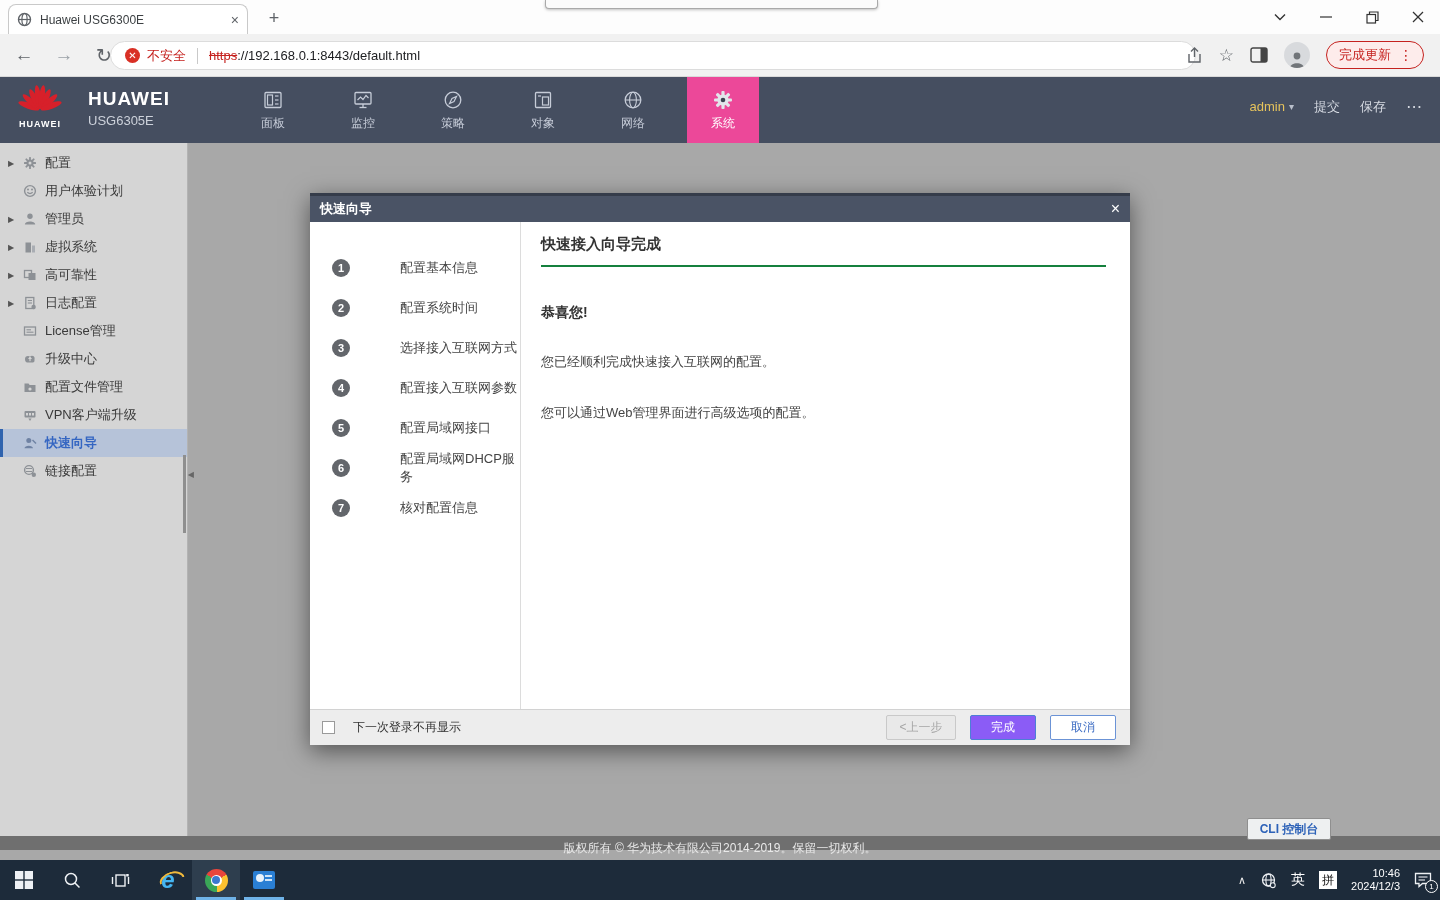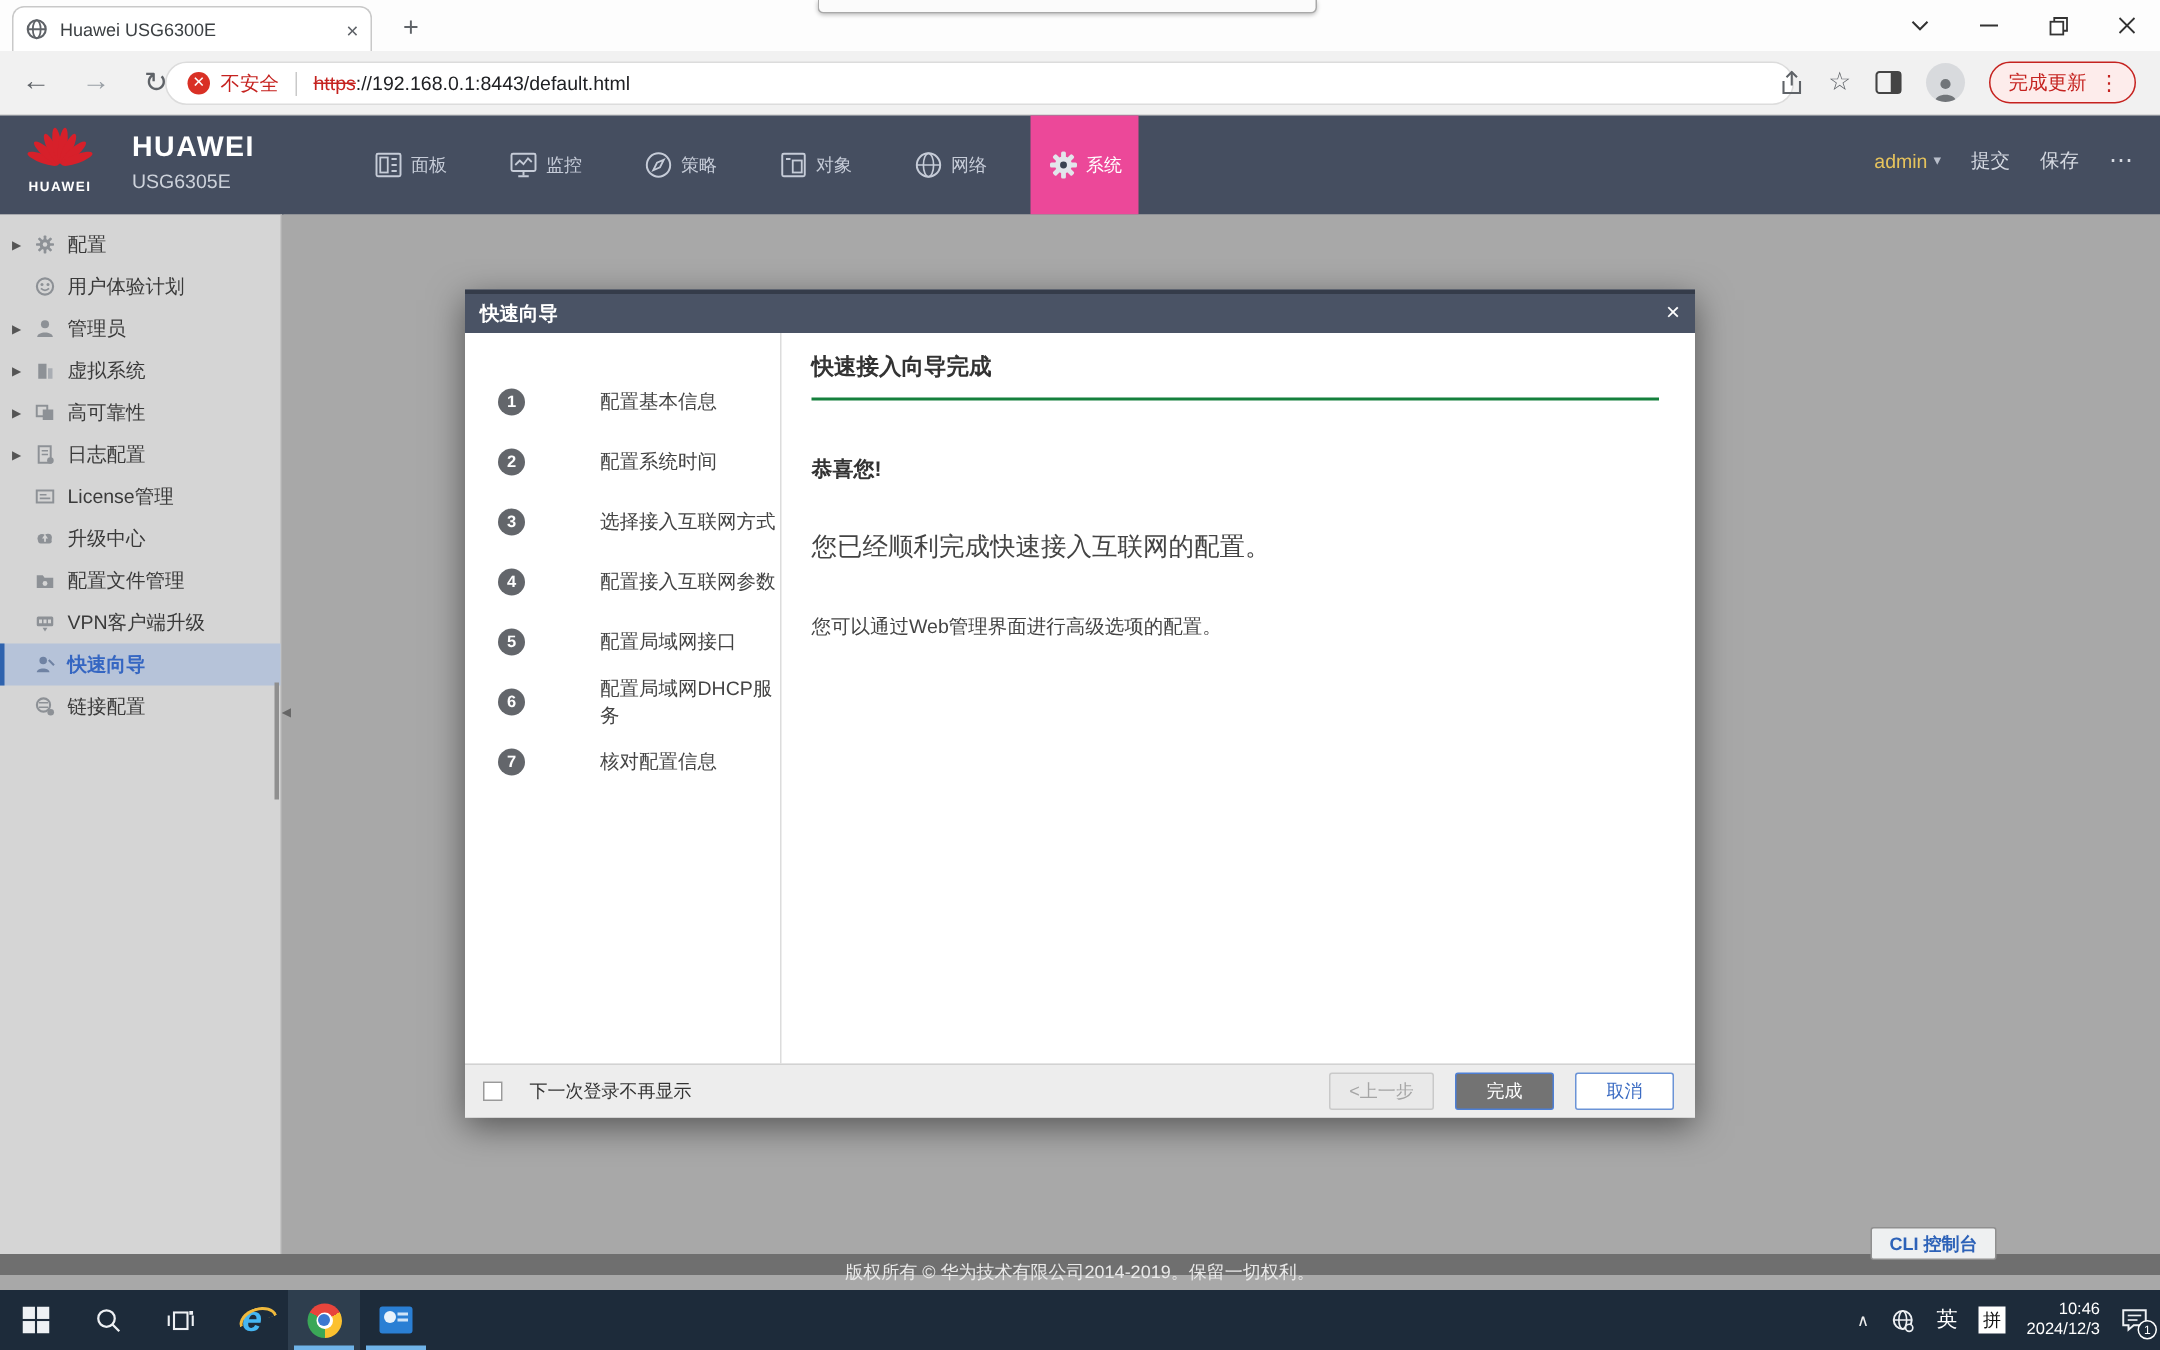--- a/index.html
+++ b/index.html
@@ -40,21 +40,21 @@
   .update-pill .dots { font-size:14px; letter-spacing:0; }
 
   
   .app-header { position:absolute; left:0; top:77px; width:1440px; height:66px; background:#454e60; }
   .logo { position:absolute; left:14px; top:7px; width:52px; text-align:center; }
   .logo-word { font-size:9px; color:#fff; letter-spacing:1px; font-weight:bold; margin-top:1px; }
   .brand { position:absolute; left:88px; top:11px; }
   .brand-name { font-size:19px; font-weight:bold; color:#fff; letter-spacing:1px; }
   .brand-model { font-size:13px; color:#cdd2db; margin-top:3px; }
   .mainnav { position:absolute; left:237px; top:0; height:66px; display:flex; }
-  .nav-tab { width:72px; margin-right:18px; height:66px; display:flex; flex-direction:row; align-items:center; justify-content:center; gap:4px; color:#c6ccd8; font-size:12px; cursor:pointer; }
+  .nav-tab { width:72px; margin-right:18px; height:66px; display:flex; flex-direction:column; align-items:center; justify-content:center; gap:4px; color:#c6ccd8; font-size:12px; cursor:pointer; }
   .nav-tab.active { background:#ec4899; color:#fff; }
   .hdr-actions { position:absolute; right:16px; top:20px; display:flex; align-items:center; gap:20px; font-size:13px; color:#d6dae2; }
   .admin { color:#e6c35c; display:flex; align-items:center; gap:4px; }
   .admin .caret { font-size:10px; color:#b9bfcb; }
   .hdr-more { font-size:16px; letter-spacing:2px; }
 
   
   .sidebar { position:absolute; left:0; top:143px; width:188px; height:693px; background:#d5d5d5; border-right:1px solid #b3b3b3; padding-top:6px; }
   .side-item { height:28px; display:flex; align-items:center; padding-left:8px; font-size:13px; color:#3a3a3a; cursor:pointer; }
   .side-item .arr { width:14px; font-size:8px; color:#555; flex:none; }
@@ -80,30 +80,30 @@
   .dlg-close { position:absolute; right:10px; top:0; font-size:16px; font-weight:normal; line-height:26px; cursor:pointer; }
   .dlg-body { position:absolute; left:0; top:29px; right:0; bottom:36px; display:flex; }
   .steps-col { width:211px; border-right:1px solid #dcdcdc; padding-top:26px; }
   .step { height:40px; display:flex; align-items:center; padding-left:22px; }
   .step-num { width:18px; height:18px; border-radius:50%; background:#63666b; color:#fff; font-size:11px;
     font-weight:bold; text-align:center; line-height:18px; flex:none; }
   .step-lbl { margin-left:6px; font-size:13px; color:#444;padding-left:44px; }
   .content-col { flex:1; padding:13px 24px 0 20px; }
   .dlg-heading { font-size:15px; font-weight:bold; color:#333; padding-bottom:11px; border-bottom:2px solid #15803d; }
   .congrats { margin-top:37px; font-size:14px; font-weight:bold; color:#333; }
-  .dlg-p1 { margin-top:31px; font-size:17px; color:#444; }
+  .dlg-p1 { margin-top:31px; font-size:13px; color:#444; }
   .dlg-p2 { margin-top:33px; font-size:13px; color:#444; }
   .dlg-footer { position:absolute; left:0; bottom:0; right:0; height:36px; background:#ededed; border-top:1px solid #d2d2d2;
     display:flex; align-items:center; }
   .chkwrap { display:flex; align-items:center; margin-left:12px; gap:18px; flex:1; }
   .chk { width:13px; height:13px; background:#fff; border:1px solid #9a9a9a; }
   .chk-lbl { font-size:12px; color:#333; }
   .dlg-btn { height:25px; font-size:12px; text-align:center; line-height:23px; border-radius:2px; margin-right:14px; cursor:pointer; }
   .btn-prev { width:70px; background:#e9e9e9; border:1px solid #c9c9c9; color:#a5a5a5; }
-  .btn-finish { width:66px; background:#737373; border:1px solid #4d7fd6; color:#fff; }
+  .btn-finish { width:66px; background:#8b5cf6; border:1px solid #4d7fd6; color:#fff; }
   .btn-cancel { width:66px; background:#fff; border:1px solid #6b93d6; color:#3c6cc3; }
 
   
   .taskbar { position:absolute; left:0; top:860px; width:1440px; height:40px; background:#1d2b3a; z-index:30; }
   .tb-left { position:absolute; left:0; top:0; height:40px; display:flex; }
   .tb-cell { width:48px; height:40px; display:flex; align-items:center; justify-content:center; position:relative; cursor:pointer; }
   .tb-cell.active { background:#2e3e4e; }
   .tb-cell.open::after { content:""; position:absolute; left:4px; right:4px; bottom:0; height:3px; background:#6fb3e8; }
   .chrome-ball { width:23px; height:23px; border-radius:50%;
     background:conic-gradient(from 300deg,#e8453c 0 120deg,#fcc12f 120deg 240deg,#3aa757 240deg 360deg);

